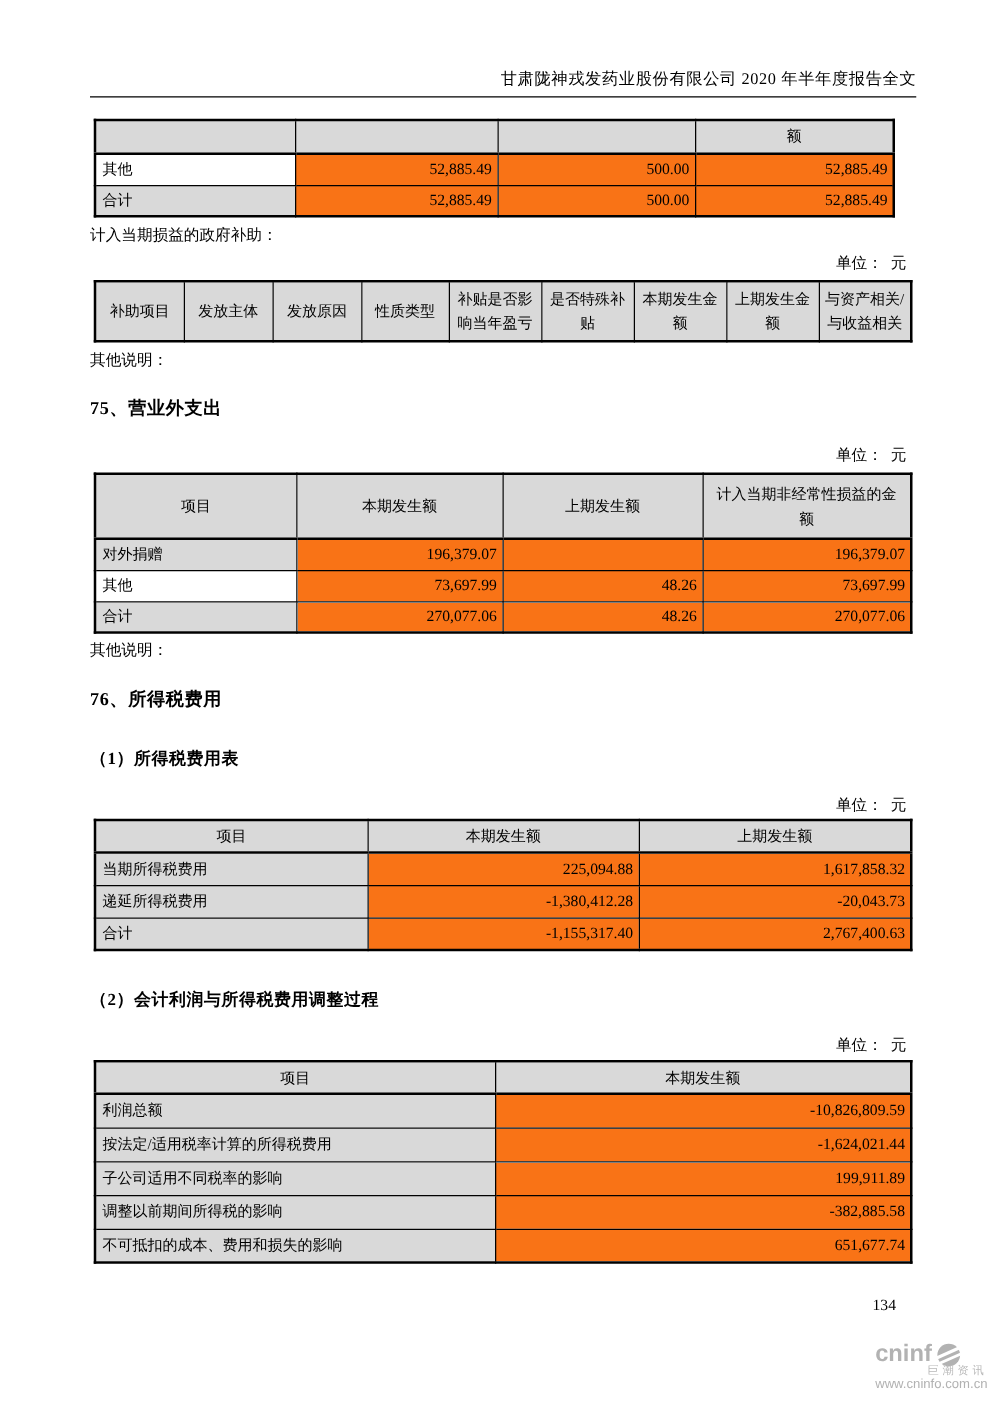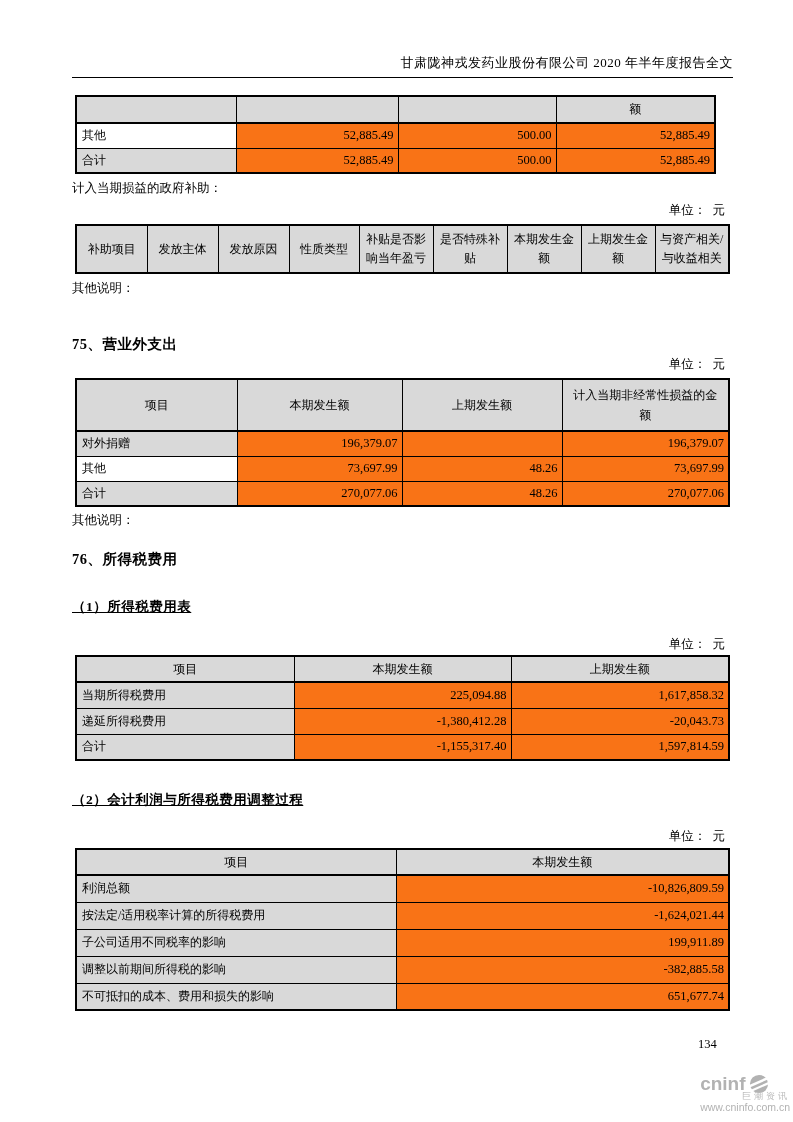--- a/index.html
+++ b/index.html
@@ -6,21 +6,21 @@
   #page{
     position:relative;width:793px;height:1122px;background:#ffffff;
     font-family:"Liberation Serif","DejaVu Serif",serif;color:#000;overflow:hidden;
   }
   .abs{position:absolute;}
   .doc-header{left:72px;top:54px;width:661px;text-align:right;font-size:13px;letter-spacing:0.5px;}
   .header-rule{left:72px;top:77px;width:661px;border-top:1.6px solid #000;height:0;}
   .caption{font-size:12.5px;}
   .unit-line{width:653px;left:72px;text-align:right;font-size:12.5px;white-space:pre;}
   .h-section{font-size:14.5px;font-weight:bold;letter-spacing:0.5px;}
-  .h-sub{font-size:13.5px;font-weight:bold;letter-spacing:0.5px;text-decoration:underline;}
+  .h-sub{font-size:13.5px;font-weight:bold;letter-spacing:0.5px;}
   table{border-collapse:collapse;table-layout:fixed;border:2px solid #000;}
   td{border:1px solid #000;border-top-width:1.5px;border-bottom-width:1.5px;
      font-size:12px;vertical-align:middle;overflow:hidden;padding:1px 4px;line-height:19px;}
   tr.hrow td{border-bottom-width:2px;}
   .hc{background:#d9d9d9;text-align:center;}
   .lg{background:#d9d9d9;text-align:left;padding-left:5px;}
   .lw{background:#ffffff;text-align:left;padding-left:5px;}
   .nc{background:#f97316;text-align:right;padding-right:4px;font-size:12.5px;}
   .pagenum{font-size:12.5px;}
   .logo{right:3px;top:1074px;text-align:right;color:#b2b2b2;line-height:1.05;}
@@ -91,21 +91,21 @@
         <td class="hc" style="padding:2px 3px;">是否特殊补贴</td>
         <td class="hc" style="padding:2px 3px;">本期发生金额</td>
         <td class="hc" style="padding:2px 3px;font-family:Liberation Serif, serif;">上期发生金额</td>
         <td class="hc" style="padding:2px 3px;">与资产相关/与收益相关</td>
       </tr>
     </tbody>
   </table>
 
   <div class="abs caption" style="left:72px;top:280px;">其他说明：</div>
 
-  <div class="abs h-section" style="left:72px;top:335px;">75、营业外支出</div>
+  <div class="abs h-section" style="left:72px;top:317px;">75、营业外支出</div>
   <div class="abs unit-line" style="top:356px;">单位：  元</div>
 
   <table class="abs" style="left:75px;top:378px;width:653px;">
     <colgroup>
         <col style="width:161px">
         <col style="width:165px">
         <col style="width:160px">
         <col style="width:167px">
       </colgroup>
     <tbody>
@@ -160,21 +160,21 @@
         <td class="nc">1,617,858.32</td>
       </tr>
       <tr style="height:26px">
         <td class="lg">递延所得税费用</td>
         <td class="nc">-1,380,412.28</td>
         <td class="nc">-20,043.73</td>
       </tr>
       <tr style="height:26px">
         <td class="lg">合计</td>
         <td class="nc">-1,155,317.40</td>
-        <td class="nc">1,597,814.59</td>
+        <td class="nc">2,767,400.63</td>
       </tr>
     </tbody>
   </table>
 
   <div class="abs h-sub" style="left:72px;top:791px;">（2）会计利润与所得税费用调整过程</div>
   <div class="abs unit-line" style="top:828px;">单位：  元</div>
 
   <table class="abs" style="left:75px;top:848px;width:653px;">
     <colgroup>
         <col style="width:320px">

